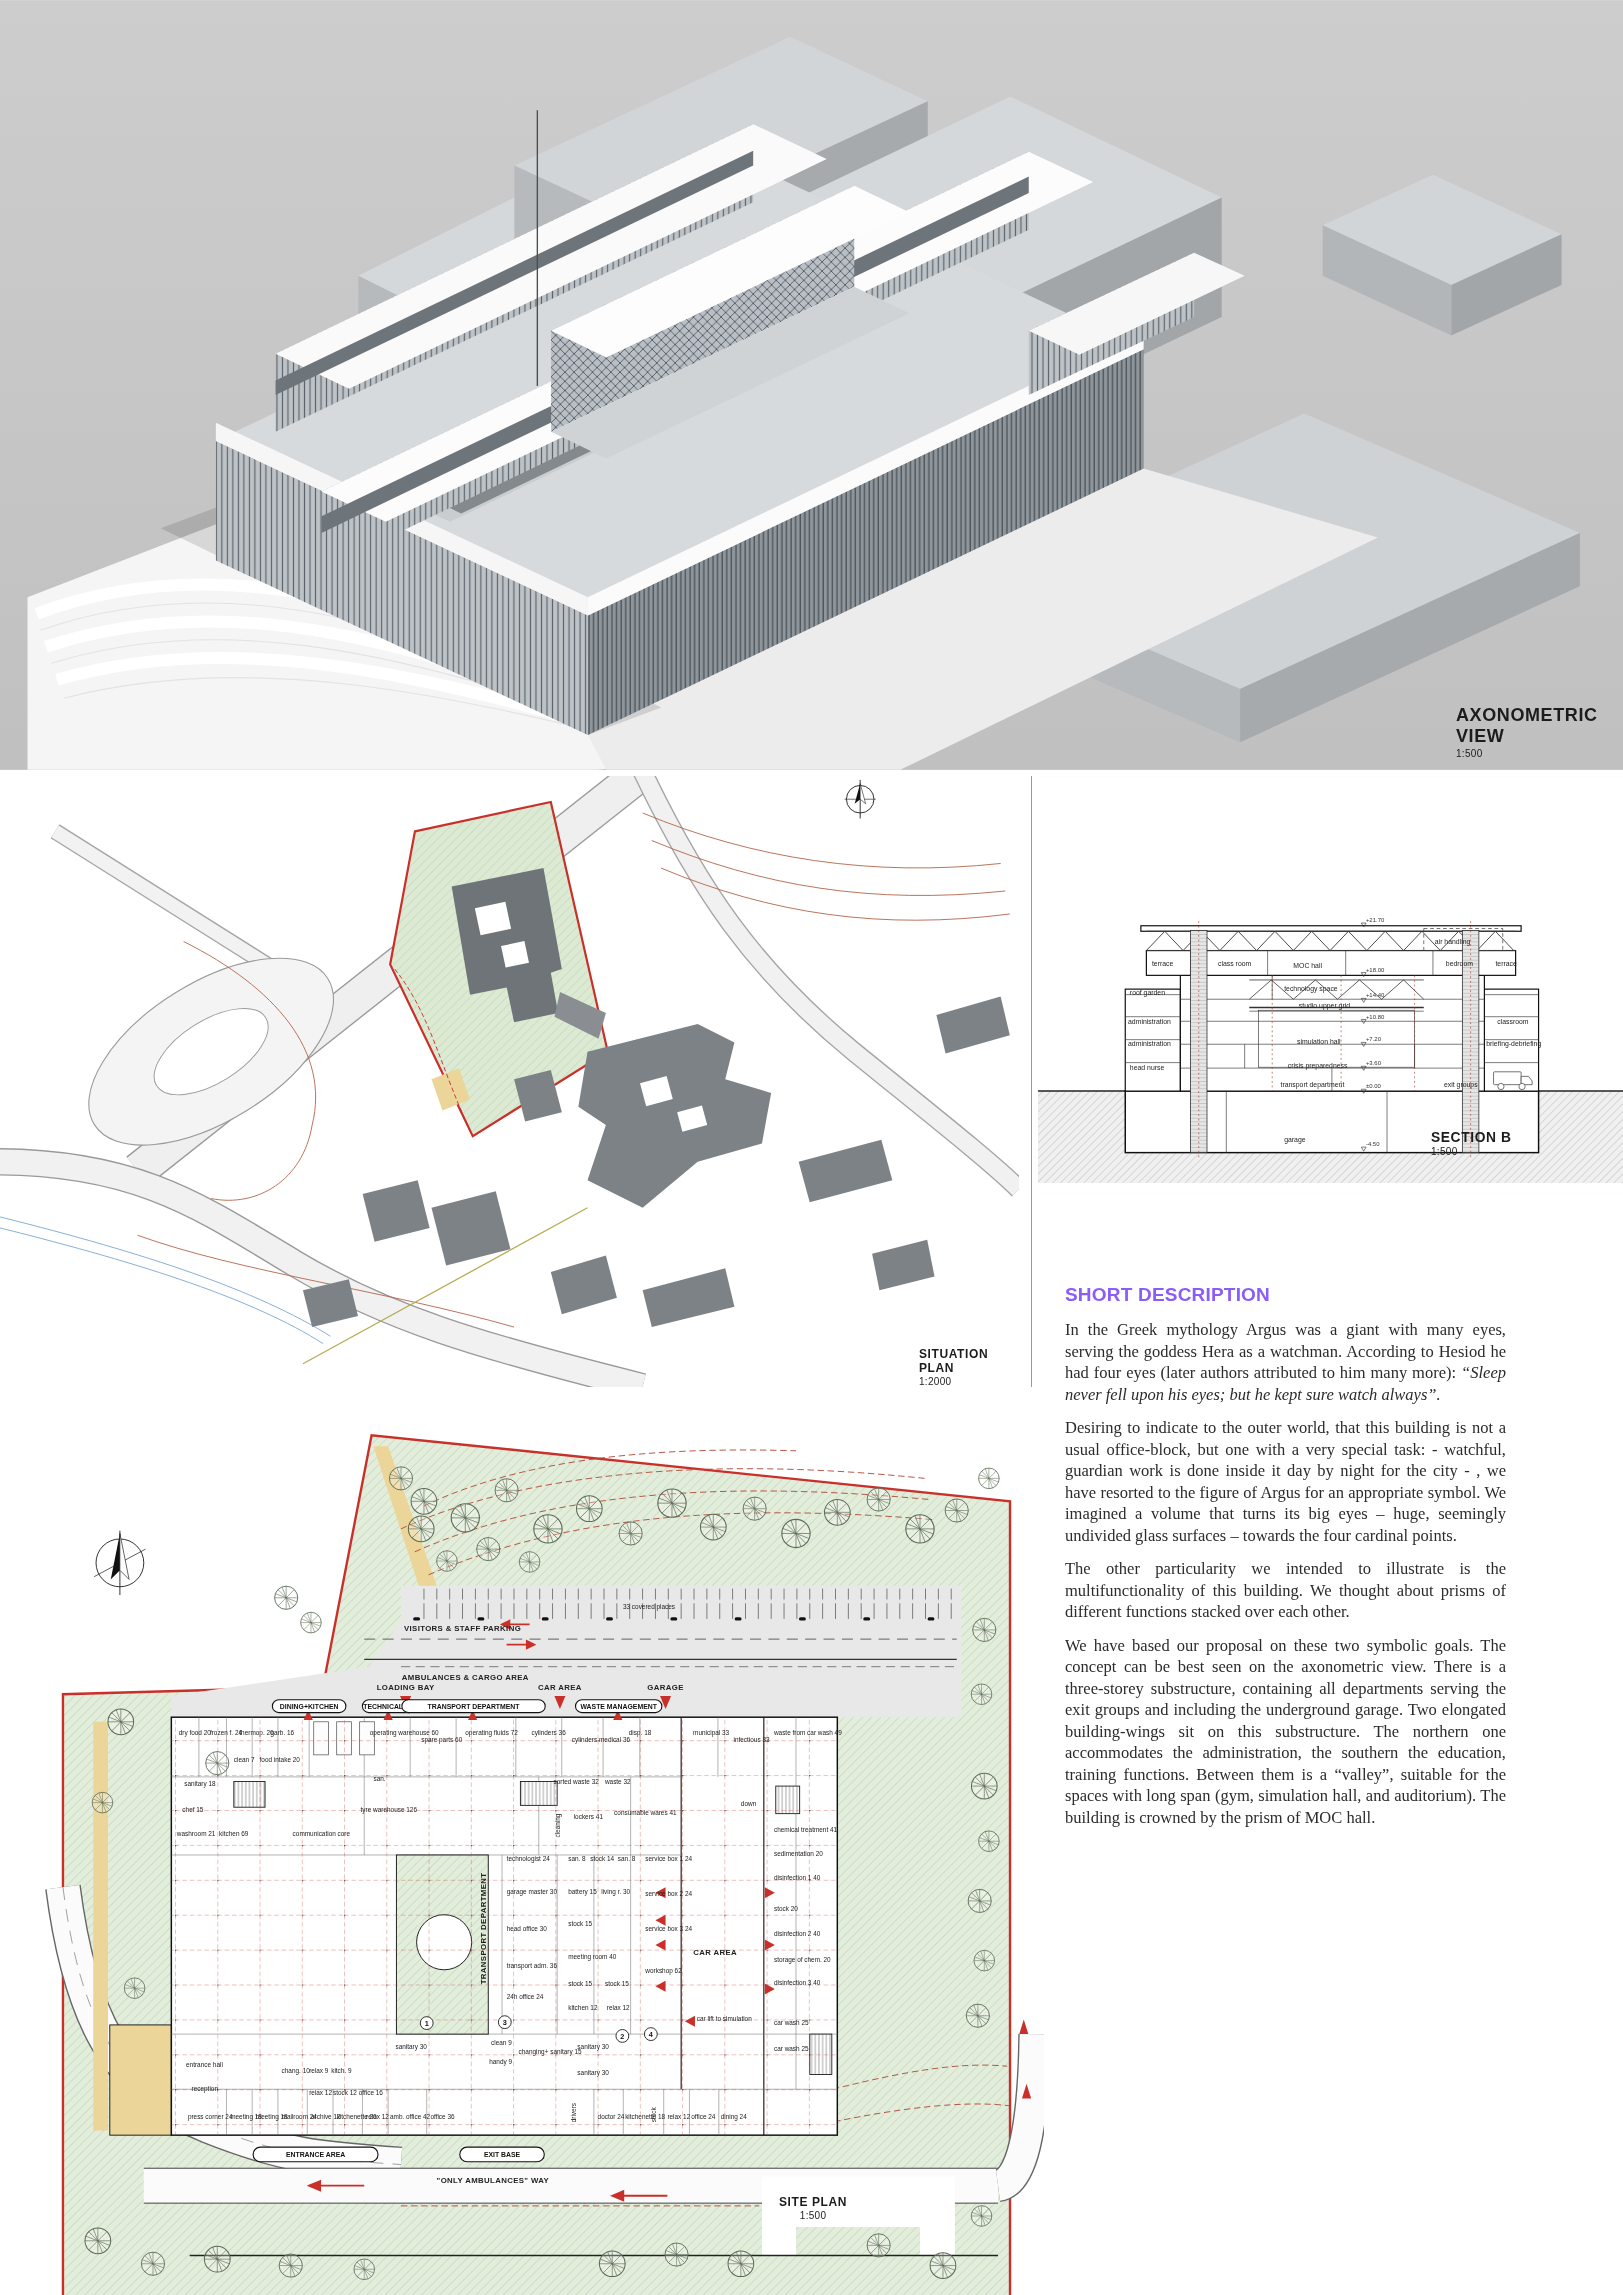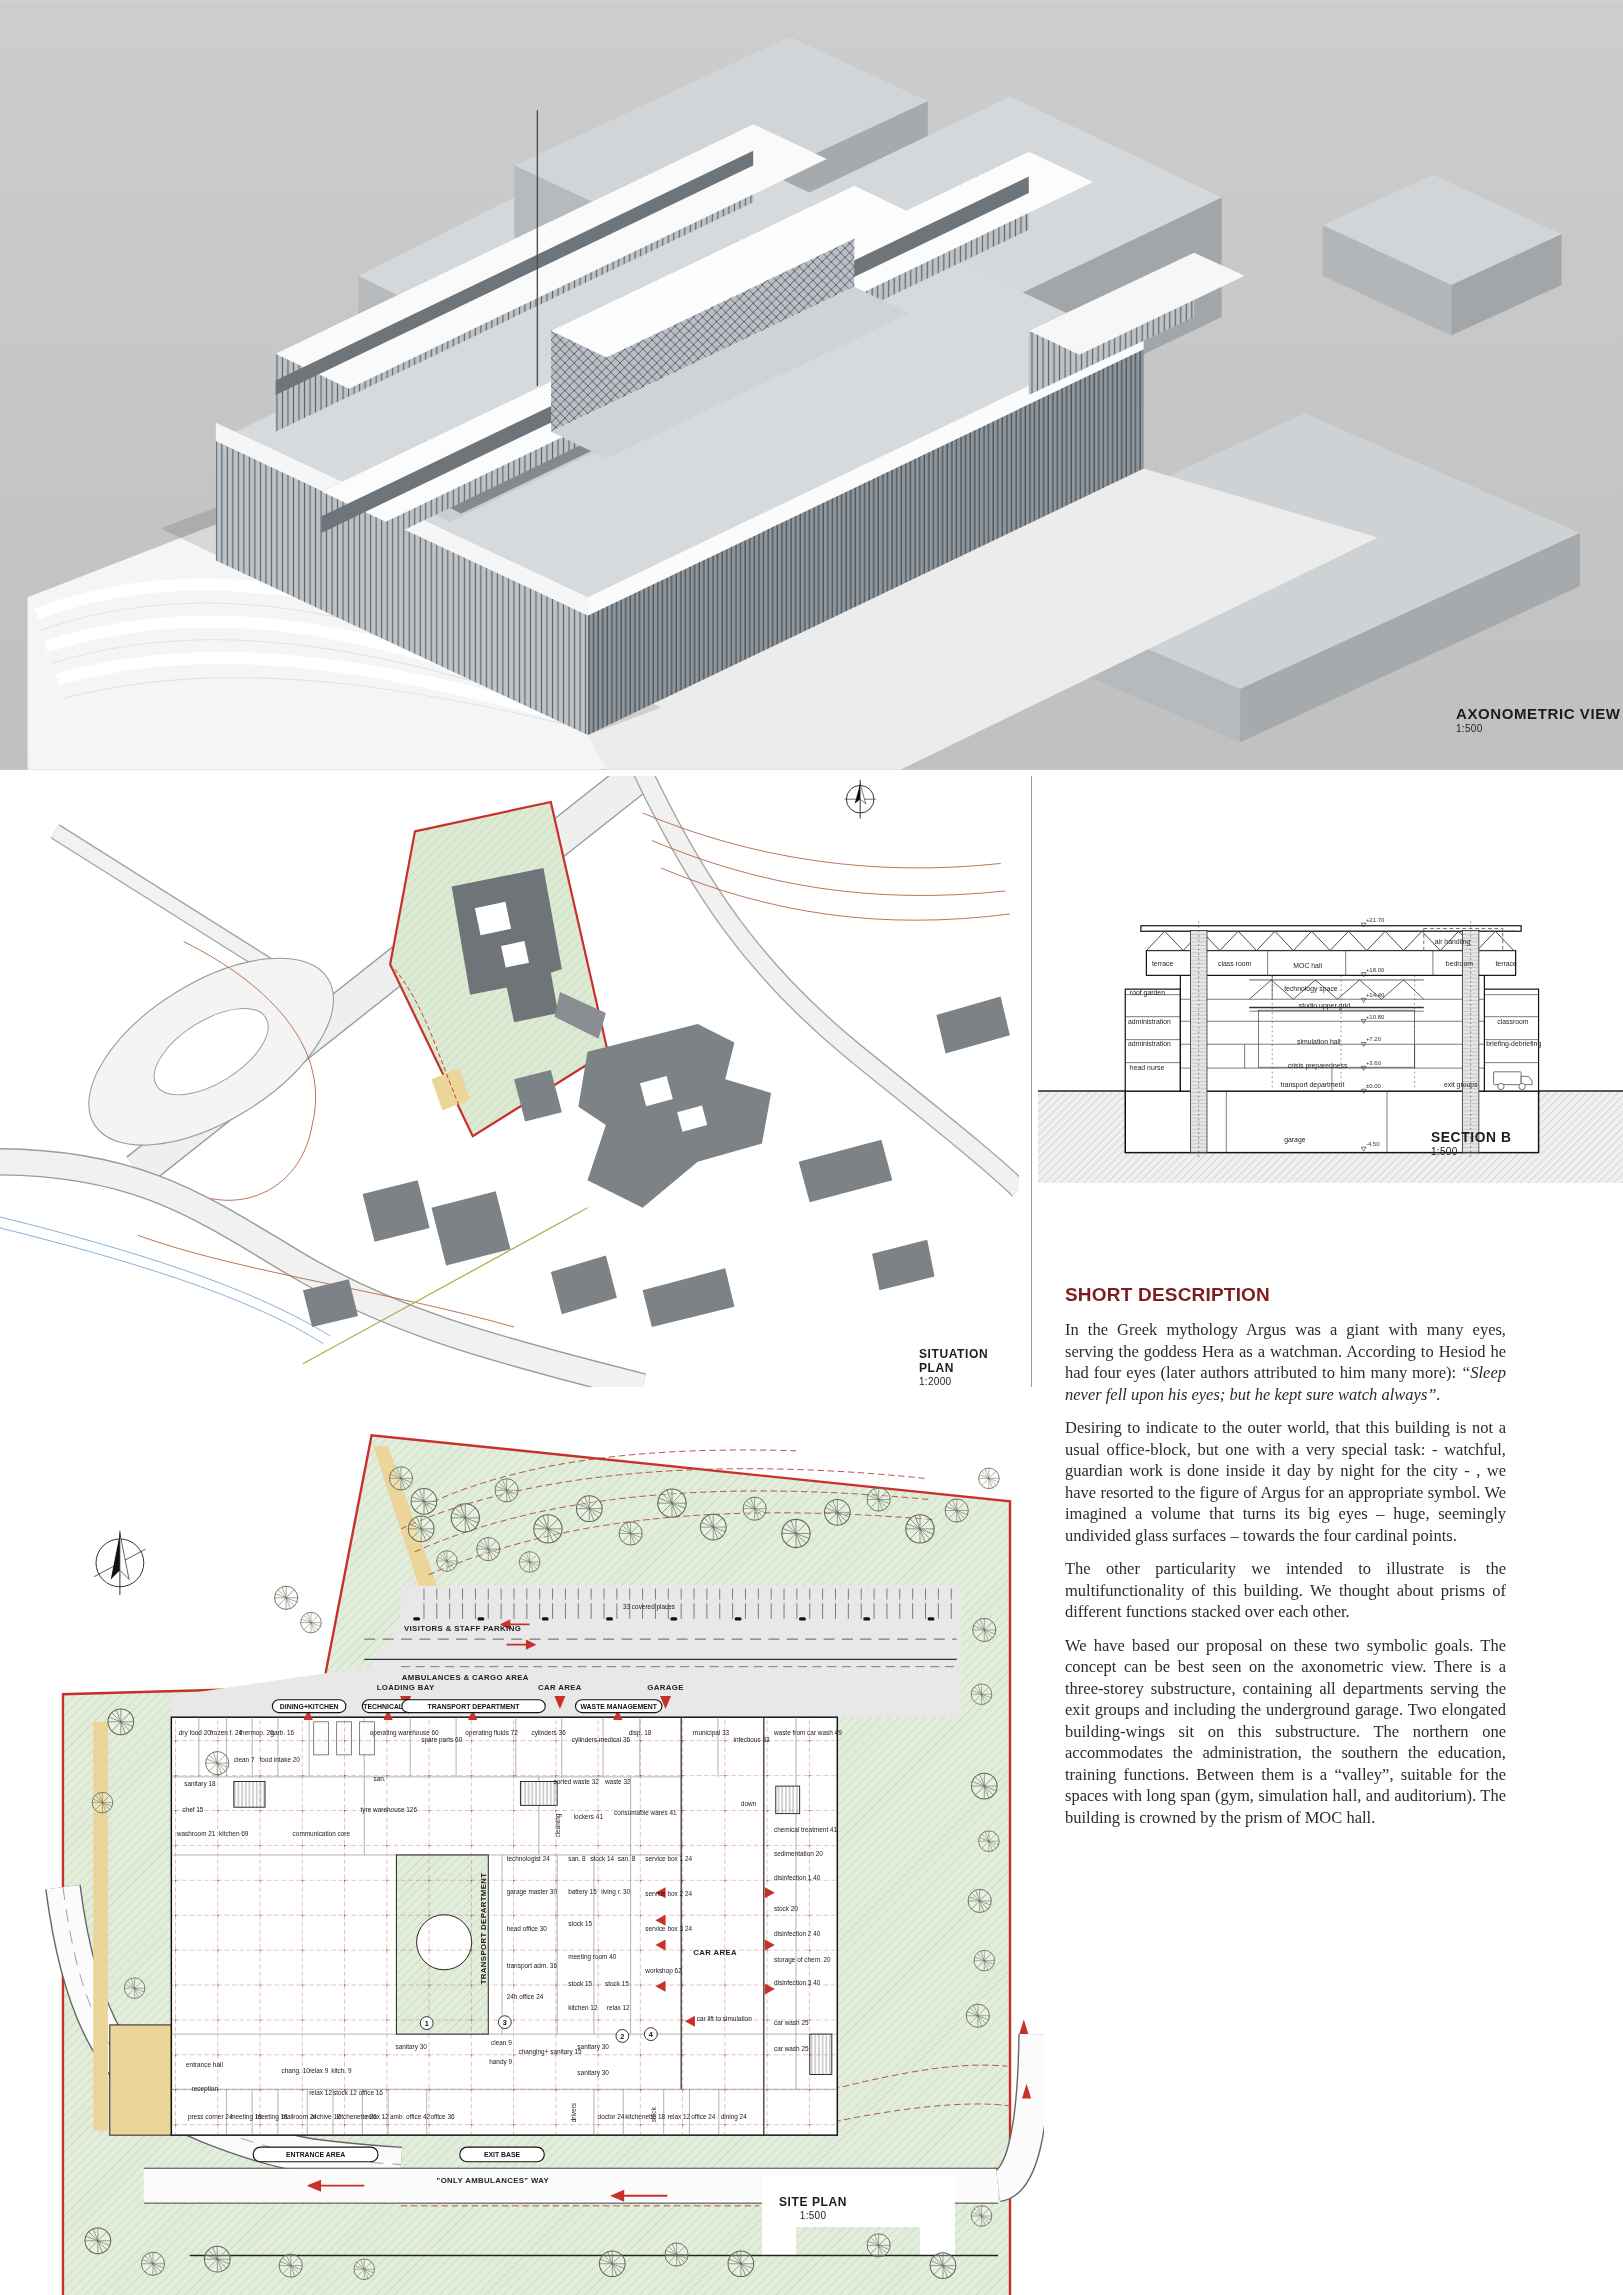--- a/index.html
+++ b/index.html
@@ -3,26 +3,26 @@
 <meta charset="utf-8">
 <style>
   html,body{margin:0;padding:0;background:#ffffff;}
   #board{position:relative;width:1624px;height:2296px;background:#ffffff;overflow:hidden;
          font-family:"Liberation Sans",sans-serif;}
   .panel{position:absolute;}
   svg{display:block;}
 
   
   .plate-label{position:absolute;text-align:left;color:#1c1c1c;}
-  .plate-label .pl-title{font-weight:bold;font-size:15px;letter-spacing:0.6px;}
+  .plate-label .pl-title{font-weight:bold;font-size:18px;letter-spacing:0.6px;}
   .plate-label .pl-scale{font-size:10px;margin-top:0.9px;letter-spacing:0.3px;}
 
   
   #desc{position:absolute;left:1065px;top:1284px;width:441px;color:#2b2b2b;}
-  #desc h2{font-size:19px;margin:0 0 13px 0;letter-spacing:0.2px;color:#7f1d1d;}
+  #desc h2{font-size:19px;margin:0 0 13px 0;letter-spacing:0.2px;color:#8b5cf6;}
   #desc p{font-size:16.5px;line-height:21.5px;text-align:justify;margin:0 0 12px 0;font-family:Liberation Serif, serif;}
   #desc .q{font-style:italic;}
 
   #title-block{position:absolute;left:1065px;top:2119px;width:441px;}
   #title-block .tb-inner{width:560px;transform:scaleX(.79);transform-origin:left top;
       font-size:25px;font-weight:bold;line-height:30px;color:#111;letter-spacing:0.2px;}
 
   
   .rl{font:7px "Liberation Sans",sans-serif;fill:#222;}
   .sl{font:7.5px "Liberation Sans",sans-serif;fill:#222;}

